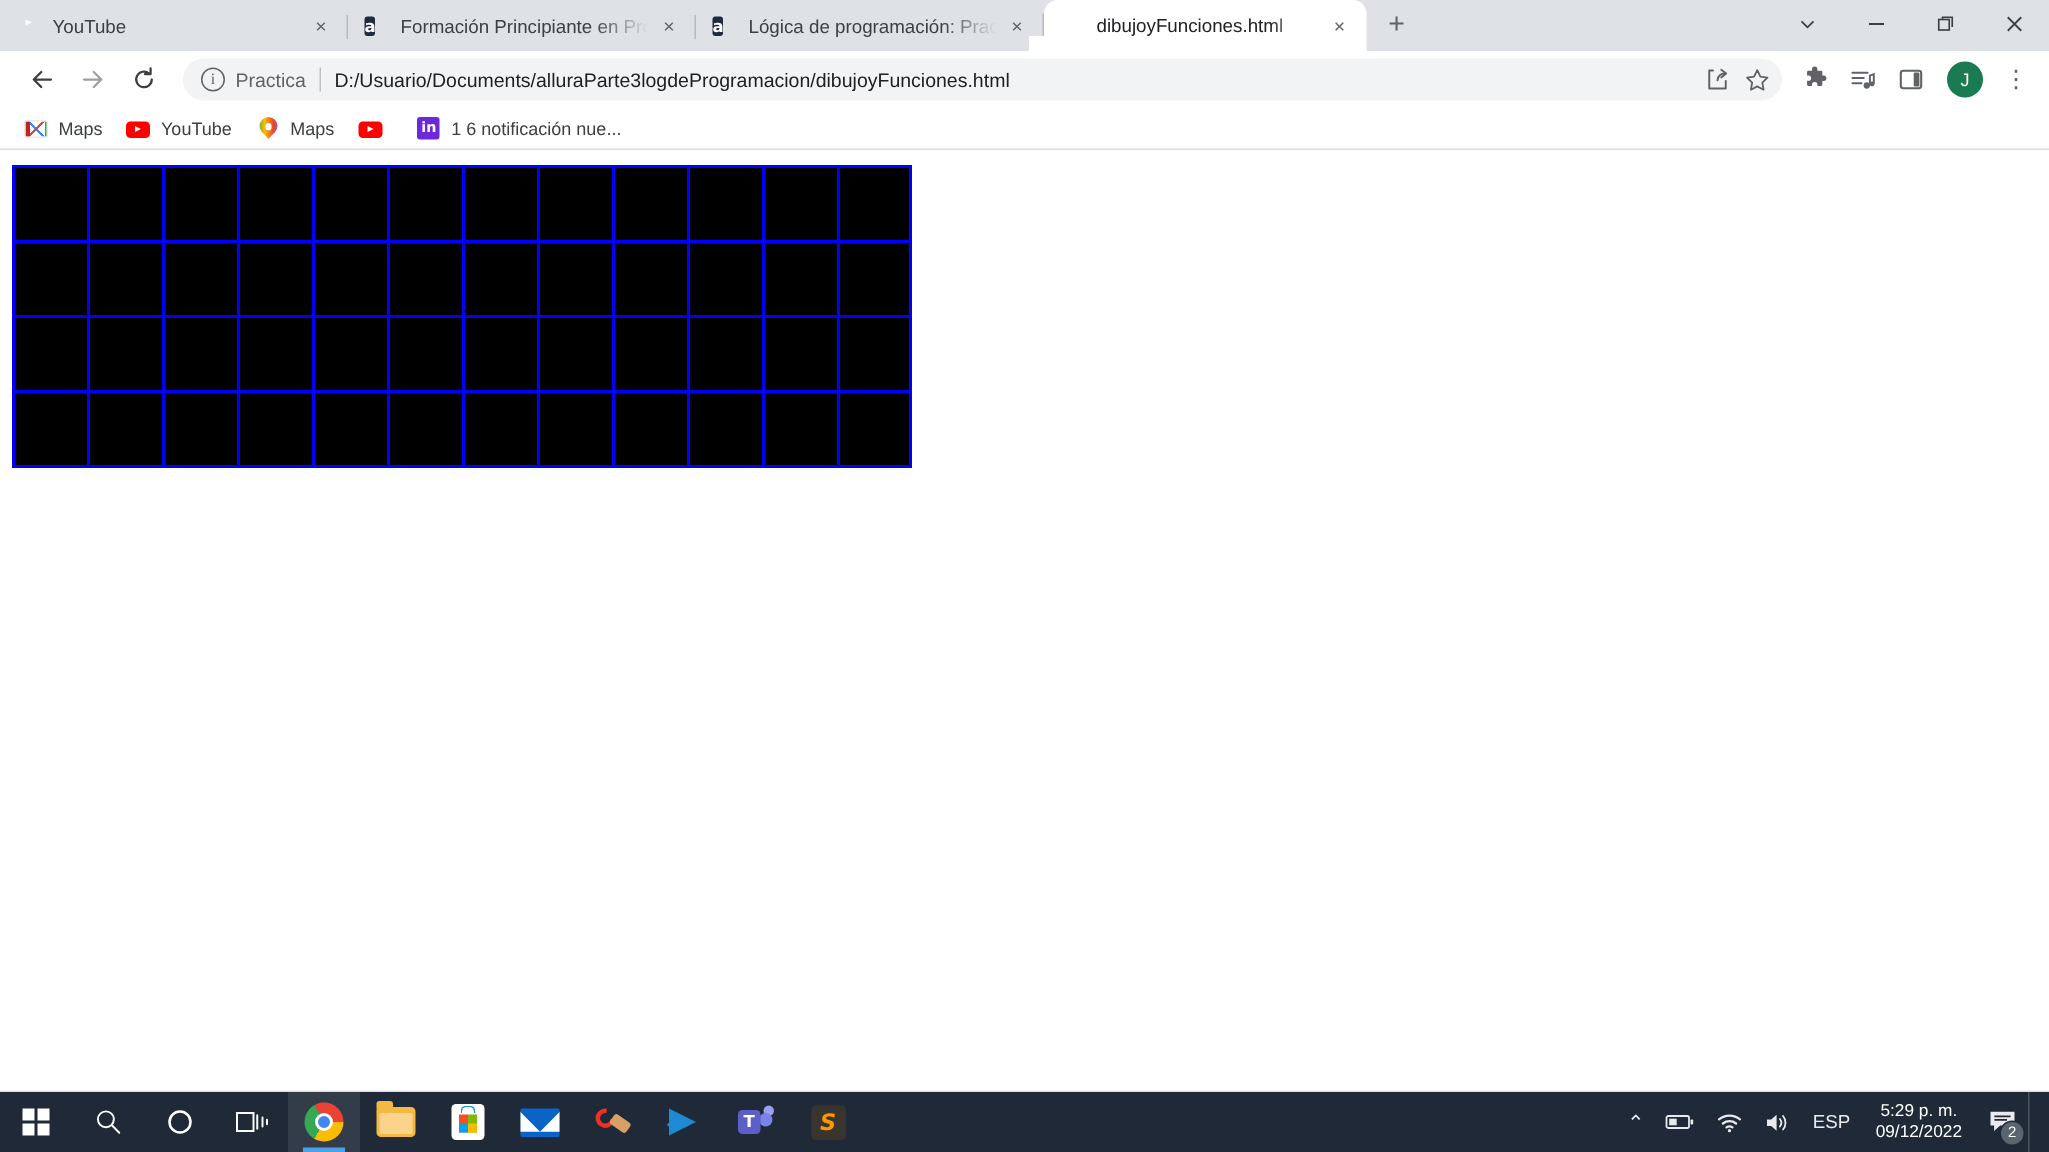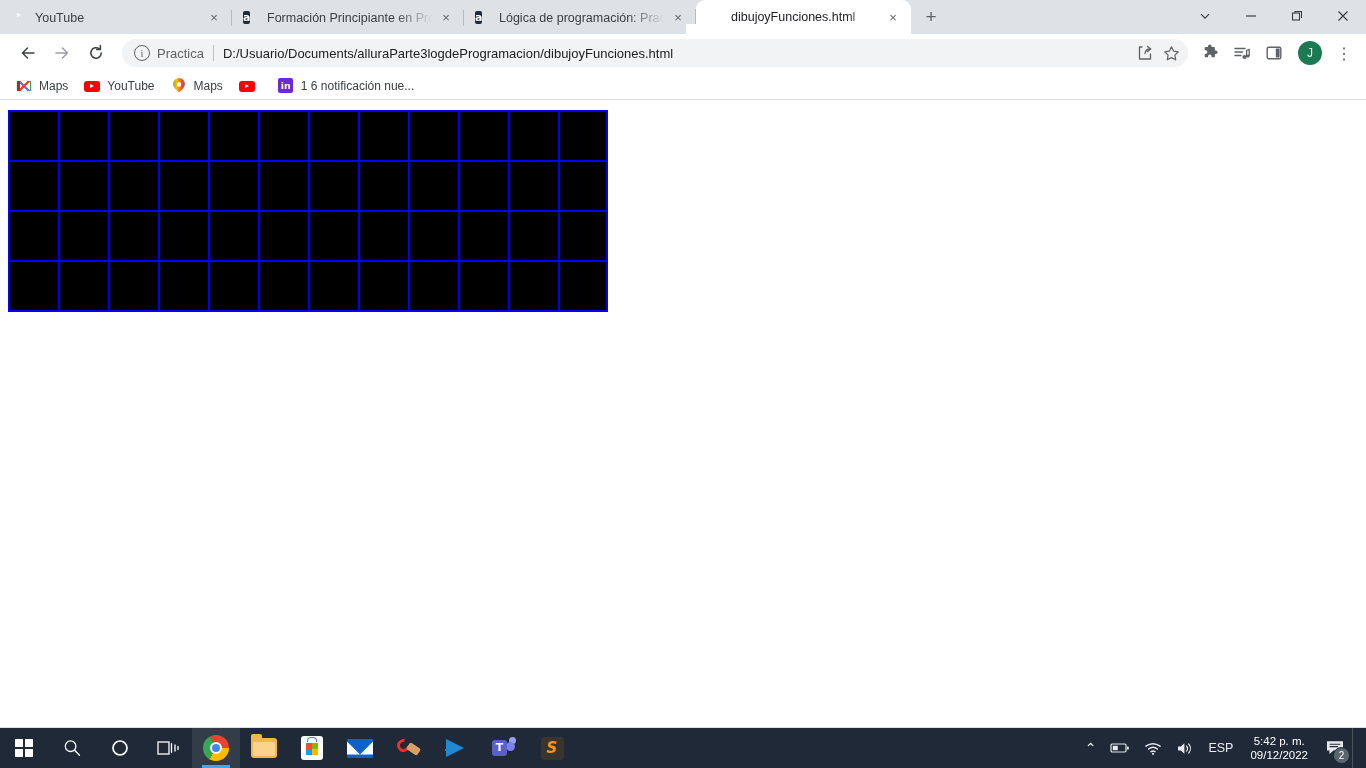--- a/index.html
+++ b/index.html
@@ -493,21 +493,21 @@
     </div>
     <div class="tray-item">
       <svg width="18" height="15" viewBox="0 0 18 15">
           <path d="M2 5.4 H4.8 L8.4 2.2 V12.8 L4.8 9.6 H2 Z" fill="#e8eaed"></path>
           <path d="M10.6 5 A4 4 0 0 1 10.6 10" stroke="#e8eaed" stroke-width="1.2" fill="none" stroke-linecap="round"></path>
           <path d="M12.7 3 A7 7 0 0 1 12.7 12" stroke="#e8eaed" stroke-width="1.2" fill="none" stroke-linecap="round"></path>
         </svg>
     </div>
     <div class="tray-item" style="font-size:12.5px;">ESP</div>
     <div id="tray-clock">
-      <span>5:42 p. m.</span>
+      <span>5:29 p. m.</span>
       <span>09/12/2022</span>
     </div>
     <div id="tray-notif">
       <svg width="20" height="18" viewBox="0 0 20 18">
           <path d="M2 2.2 H18 V11.4 H8.5 L4.4 15 V11.4 H2 Z" fill="#e8eaed"></path>
           <path d="M4.6 5.2 H15.4 M4.6 7.6 H13" stroke="#1f2937" stroke-width="1.1"></path>
         </svg>
       <span id="tray-notif-badge">2</span>
     </div>
     <div id="tray-show-desktop"></div>

